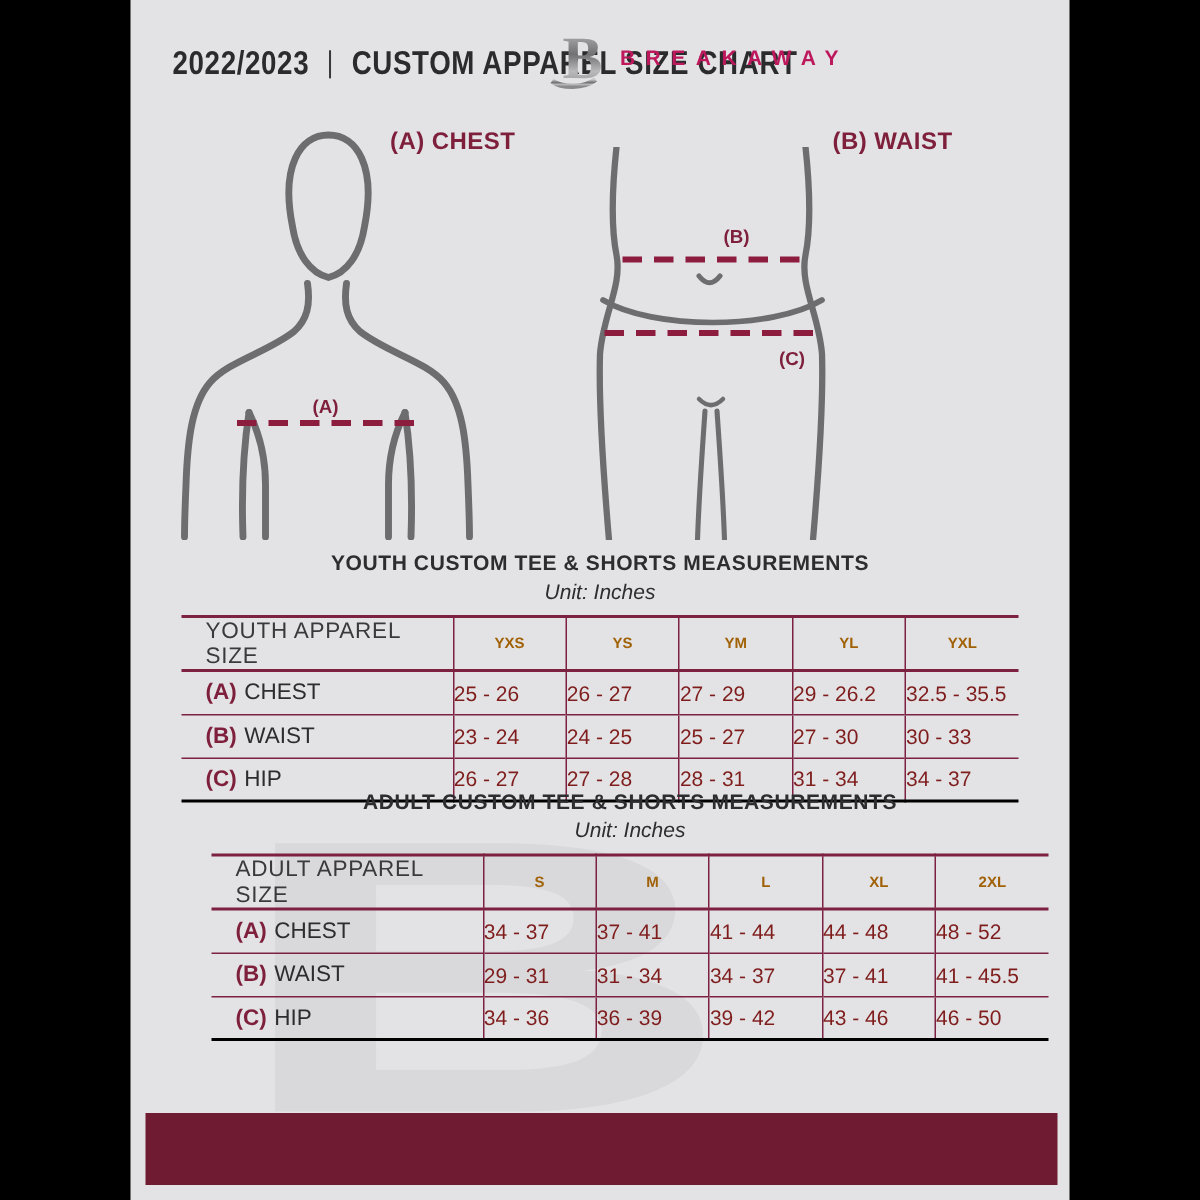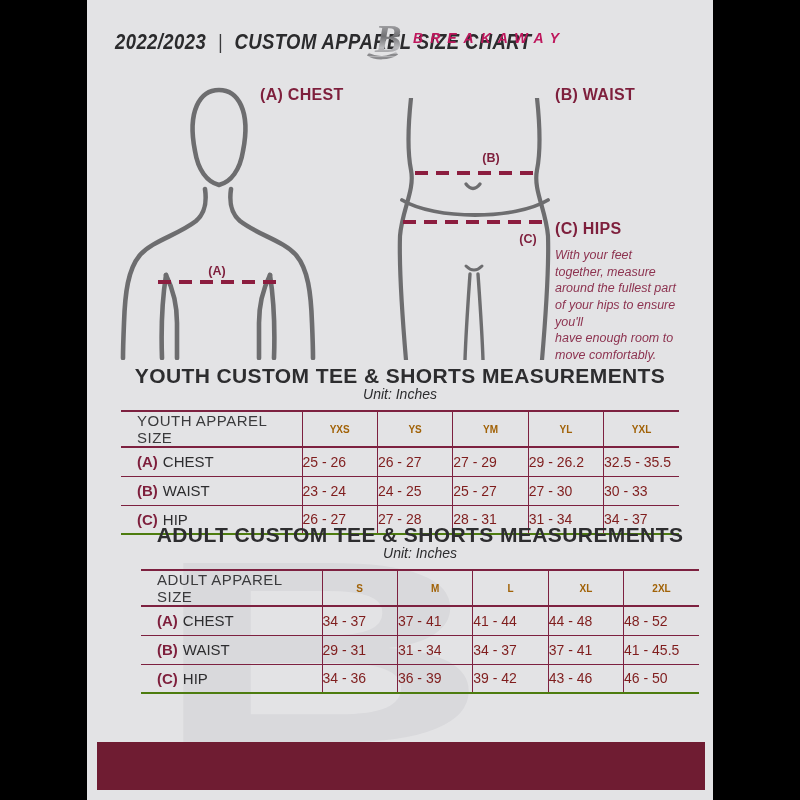--- a/index.html
+++ b/index.html
@@ -9,21 +9,21 @@
 
   .page { position:absolute; left:87px; top:0; width:626px; height:800px;
           background:#e3e3e5; overflow:hidden; }
 
   
   .watermark { position:absolute; left:65px; top:556px; z-index:0;
                font-size:260px; line-height:0.74; font-weight:bold;
                color:#d9d9dc; transform:scaleX(1.8); transform-origin:left top; }
 
   
-  .doc-header { position:absolute; left:0; top:0; width:502px; height:72px; z-index:2;font-style:italic; }
+  .doc-header { position:absolute; left:0; top:0; width:502px; height:72px; z-index:2; }
   .doc-title-wrap { position:absolute; left:28px; top:29px; white-space:nowrap;
                     transform:scaleX(0.84); transform-origin:left center;
                     display:flex; align-items:center; gap:14px; }
   .doc-title-wrap span { font-size:22px; font-weight:bold; color:#2b2b2d; letter-spacing:0.5px; }
   .doc-title-wrap .pipe { font-weight:normal; color:#3a3a3c; font-size:20px; }
   .brand-group { position:absolute; right:23px; top:16px; display:flex; align-items:center; gap:12px; }
   .brand-name { font-size:14px; font-weight:bold; letter-spacing:7px; color:#be185d; }
 
   
   .figures { position:absolute; left:0; top:0; width:626px; height:370px; z-index:1; }
@@ -36,25 +36,25 @@
   .measure-text p { font-size:12.5px; line-height:1.33; font-style:italic; color:#8d3350;
                     white-space:pre-line; display:inline-block; }
   .mt-chest { left:173px; top:86px; width:150px; }
   .mt-waist { left:468px; top:86px; width:152px; }
   .mt-hips  { left:468px; top:220px; width:152px; }
 
   
   .table-section { position:absolute; left:0; width:626px; z-index:1; text-align:center; }
   .sec-youth { top:366px; }
   .sec-adult { top:525px;padding-left:40px; }
-  .tbl-title { font-size:21px; font-weight:bold; letter-spacing:0.4px; color:#2d2d2f; line-height:19px; }
+  .tbl-title { font-size:14px; font-weight:bold; letter-spacing:0.4px; color:#2d2d2f; line-height:19px; }
   .tbl-unit  { font-size:14px; font-style:italic; color:#2d2d2f; line-height:18px; }
 
   table.size-table { width:558px; margin:7px auto 0 auto; border-collapse:collapse; table-layout:fixed;
-                     border-top:2px solid #7d2140; border-bottom:2px solid #4d7c0f; }
+                     border-top:2px solid #7d2140; border-bottom:2px solid #000000; }
   table.size-table thead tr { border-bottom:2px solid #7d2140; }
   table.size-table tbody tr { border-top:1.5px solid #7d2140; }
   table.size-table tbody tr:first-child { border-top:none; }
   table.size-table th, table.size-table td { vertical-align:middle; }
   table.size-table th + th, table.size-table td + td { border-left:1.5px solid #7d2140; }
   th.col-first { height:33px; text-align:left; padding-left:16px; font-weight:normal;
                  font-size:15px; letter-spacing:0.5px; color:#3a3a3c; }
   th.col-size { height:33px; font-size:10px; font-weight:bold; color:#a16207; text-align:center; }
   td.row-label { height:29px; text-align:left; padding-left:16px; font-size:15px; color:#2d2d2f; }
   td.row-label .prefix { font-weight:bold; color:#7e1f3c; margin-right:5px; }
@@ -130,30 +130,20 @@
         <path d="M 13,124 L 157,124" stroke="#8c1d3f" stroke-width="4" stroke-dasharray="13 8" fill="none"></path>
         <text class="marker" x="138" y="145" text-anchor="middle">(C)</text>
       </svg>
 
       <div class="measure-text mt-chest">
         <h3>(A) CHEST</h3>
       </div>
       <div class="measure-text mt-waist">
         <h3>(B) WAIST</h3>
       </div>
-      <div class="measure-text mt-hips">
-        <h3>(C) HIPS</h3>
-        <p>With your feet
-together, measure
-around the fullest part
-of your hips to ensure
-you'll
-have enough room to
-move comfortably.</p>
-      </div>
     </div>
 
     <div class="table-section sec-youth">
       <div class="tbl-title">YOUTH CUSTOM TEE &amp; SHORTS MEASUREMENTS</div>
       <div class="tbl-unit">Unit: Inches</div>
       <table class="size-table">
         <colgroup>
             <col style="width:181px">
             <col span="5">
           </colgroup>

